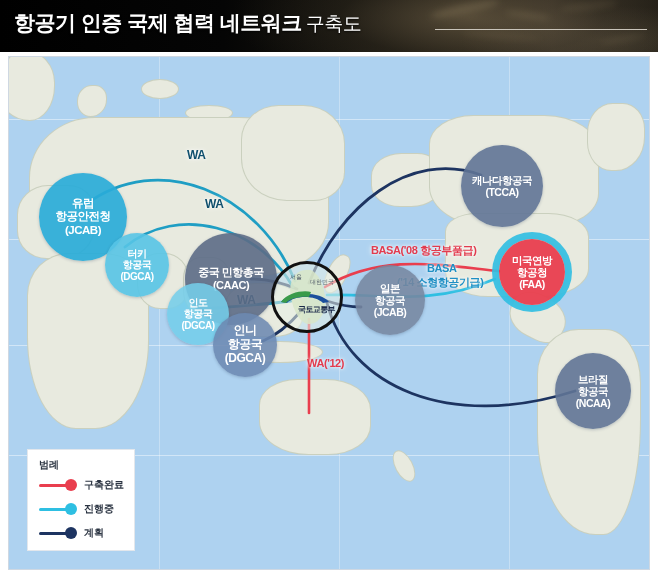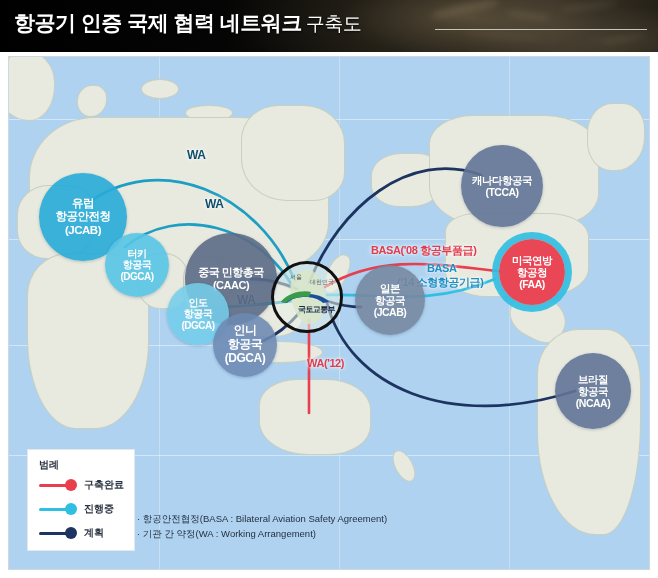--- a/index.html
+++ b/index.html
@@ -370,19 +370,15 @@
         <span class="leg-text">진행중</span>
       </div>
 
       <div class="leg-row" style="top:76px;">
         <span class="leg-line" style="background:#1d3461;"></span>
         <span class="leg-dot" style="background:#1d3461;"></span>
         <span class="leg-text">계획</span>
       </div>
     </div>
 
-    <div id="footnotes">
-      <div>· 항공안전협정(BASA : Bilateral Aviation Safety Agreement)</div>
-      <div>· 기관 간 약정(WA : Working Arrangement)</div>
-    </div>
 
   </div>
 </div>
 
 </body></html>

